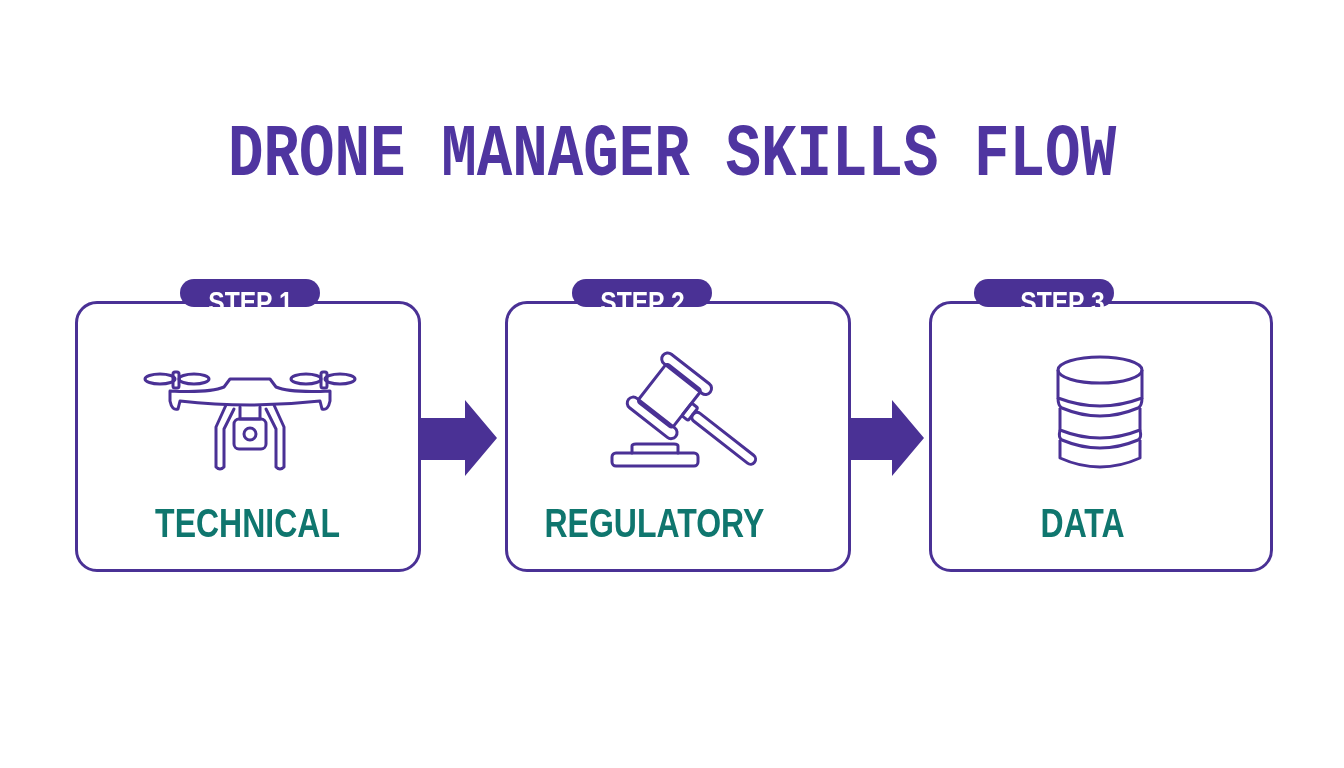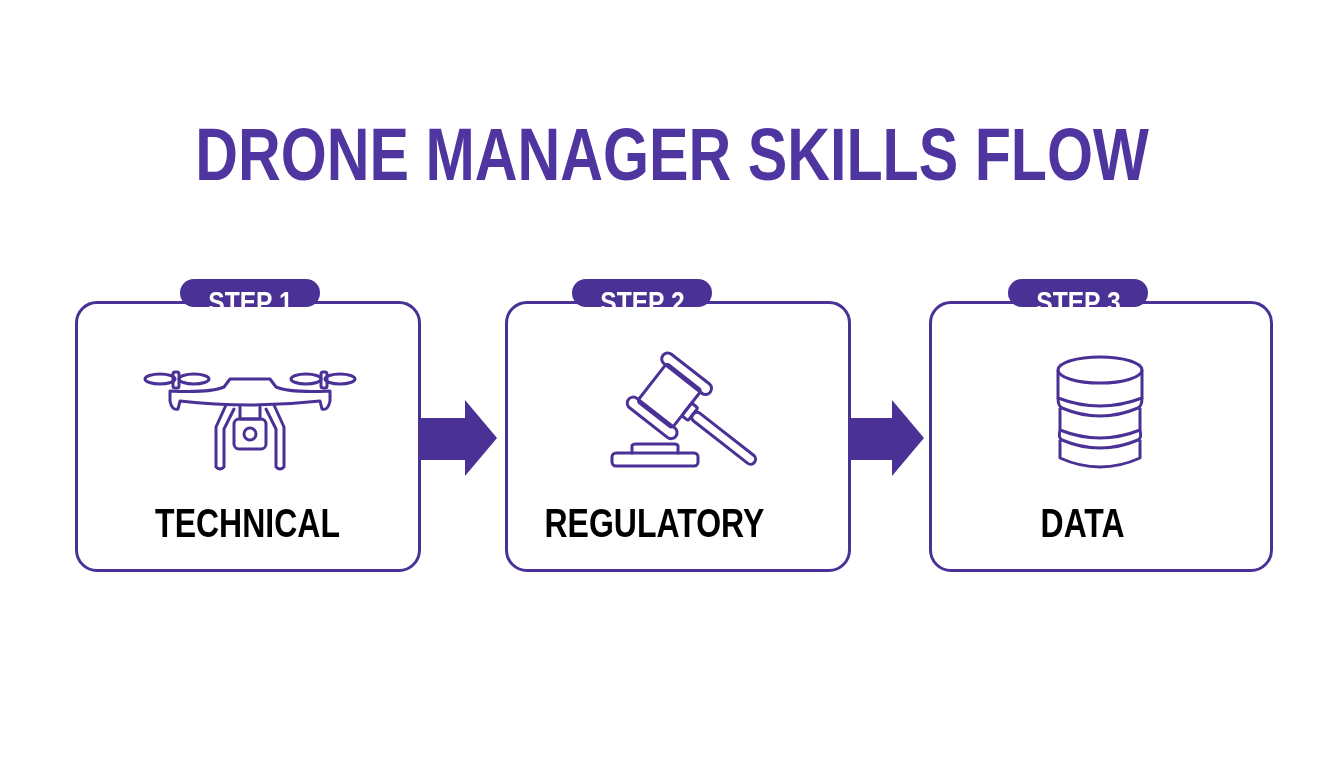--- a/index.html
+++ b/index.html
@@ -4,36 +4,36 @@
 <style>
   html, body { margin: 0; padding: 0; }
   body {
     width: 1344px; height: 768px; background: #ffffff;
     position: relative; overflow: hidden;
     font-family: "Liberation Sans", "DejaVu Sans", sans-serif;
   }
   .title {
     position: absolute; left: 0; top: 118px; width: 1344px;
     text-align: center; font-weight: bold; font-size: 74px; line-height: 74px;
-    color: #4f35a0; letter-spacing: 0px;
+    color: #4f35a0; letter-spacing: 0px; font-family: Liberation Mono, monospace;
   }
   .title span { display: inline-block; transform: scaleX(0.80); transform-origin: center; }
   .step-box {
     position: absolute; top: 301px; height: 271px;
     border: 3px solid #4a3195; border-radius: 22px; box-sizing: border-box; background: #fff;
   }
   .pill {
     position: absolute; top: 279px; width: 140px; height: 28px;
     background: #4a3195; border-radius: 23px; color: #ffffff;
     font-weight: bold; font-size: 30px; line-height: 46px; text-align: center;
   }
   .pill span { display: inline-block; transform: scaleX(0.82); }
   .label {
     position: absolute; top: 503px; font-weight: bold; font-size: 40px; line-height: 40px;
-    color: #000000; text-align: center;
+    color: #0f766e; text-align: center;
   }
   .label span { display: inline-block; transform: scaleX(0.80); }
   .icon { position: absolute; }
   .arrow { position: absolute; }
 </style>
 </head>
 <body>
 
 <div class="title"><span>DRONE MANAGER SKILLS FLOW</span></div>
 
@@ -80,21 +80,21 @@
   <path d="M32 103 L32 96 Q32 94 36 94 L74 94 Q78 94 78 96 L78 103"></path>
   <rect x="12" y="103" width="86" height="13" rx="4"></rect>
 </svg>
 <div class="label" style="left:505px; width:298px;"><span>REGULATORY</span></div>
 
 <svg class="arrow" style="left:850px; top:398px;" width="80" height="80" viewBox="0 0 80 80">
   <polygon points="0,20 42,20 42,2 74,40 42,78 42,62 0,62" fill="#4a3195"></polygon>
 </svg>
 
 <div class="step-box" style="left:929px; width:344px;"></div>
-<div class="pill" style="left:1008px;"><span>STEP 3</span></div>
+<div class="pill" style="left:974px;text-align:right;"><span>STEP 3</span></div>
 <svg class="icon" style="left:1052px; top:352px;" width="96" height="122" viewBox="0 0 96 122" fill="none" stroke="#4a3195" stroke-width="3" stroke-linejoin="round">
   <ellipse cx="48" cy="18" rx="42" ry="13"></ellipse>
   <path d="M6 18 L6 46 Q48 62 90 46 L90 18"></path>
   <path d="M6 46 Q6 54 10 56 Q48 72 86 56 Q90 54 90 46"></path>
   <path d="M8 56 L8 78 Q48 94 88 78 L88 56"></path>
   <path d="M8 78 Q6 86 10 88 Q48 104 86 88 Q90 86 88 78"></path>
   <path d="M8 88 L8 106 Q48 124 88 106 L88 88"></path>
 </svg>
 <div class="label" style="left:929px; width:308px;"><span>DATA</span></div>
 

